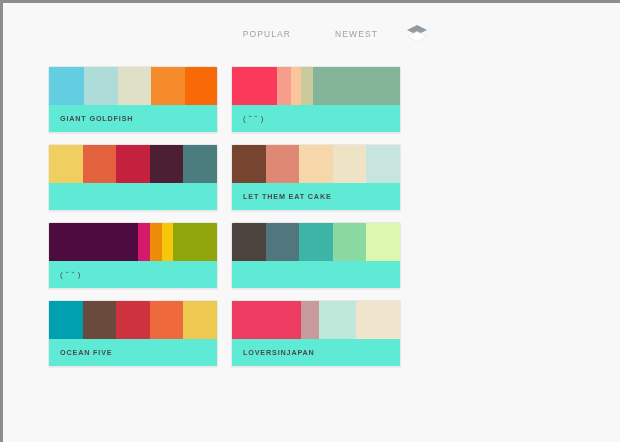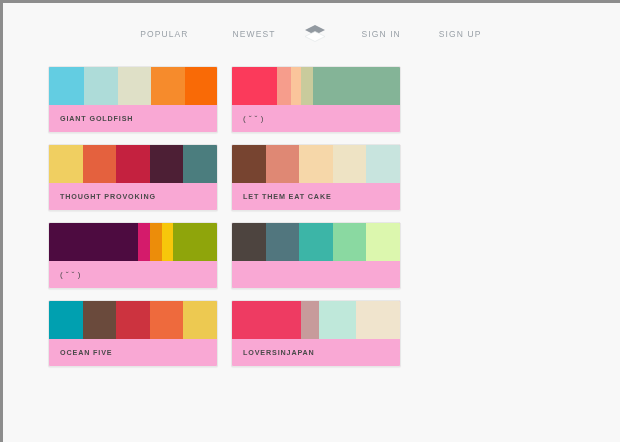--- a/index.html
+++ b/index.html
@@ -79,21 +79,21 @@
   
   .grid {
     padding: 4px 42px 0 42px;
     display: flex;
     flex-wrap: wrap;
     gap: 11px 13px;
     box-sizing: border-box;
   }
   .card {
     width: 168px;
-    background: #f9a8d4;
+    background: #5eead4;
     border: 1px solid #e7e7e7;
     border-radius: 2px;
     box-shadow: 0 1px 1px rgba(0,0,0,0.05);
     overflow: hidden;
     cursor: pointer;
   }
   .swatches {
     display: flex;
     height: 38px;
     width: 100%;
@@ -133,24 +133,20 @@
         <a class="nav-link">NEWEST</a>
       </div>
 
       <div class="logo">
         <svg width="24" height="20" viewBox="0 0 24 20" aria-hidden="true">
           <polygon points="12,1 22,6 12,11 2,6" fill="#939aa1"></polygon>
           <polygon points="12,7.5 22,12.5 12,17.5 2,12.5" fill="#ffffff" stroke="#e3e6e8" stroke-width="0.7"></polygon>
         </svg>
       </div>
 
-      <div class="nav-right">
-        <a class="nav-link">SIGN IN</a>
-        <a class="nav-link">SIGN UP</a>
-      </div>
     </div>
 
     <div class="grid" id="palette-grid">
         <div class="card">
           <div class="swatches">
             <div class="swatch" style="background: rgb(99, 205, 226); width: 21%;"></div>
             <div class="swatch" style="background: rgb(174, 220, 217); width: 20%;"></div>
             <div class="swatch" style="background: rgb(223, 224, 199); width: 20%;"></div>
             <div class="swatch" style="background: rgb(246, 139, 44); width: 20%;"></div>
             <div class="swatch" style="background: rgb(249, 106, 6); width: 19%;"></div>
@@ -168,21 +164,20 @@
           <div class="card-label emoticon">(  ˘ ˘  )</div>
         </div>
         <div class="card">
           <div class="swatches">
             <div class="swatch" style="background: rgb(240, 207, 97); width: 20%;"></div>
             <div class="swatch" style="background: rgb(228, 97, 62); width: 20%;"></div>
             <div class="swatch" style="background: rgb(196, 33, 63); width: 20%;"></div>
             <div class="swatch" style="background: rgb(77, 31, 53); width: 20%;"></div>
             <div class="swatch" style="background: rgb(75, 125, 126); width: 20%;"></div>
           </div>
-          <div class="card-label">THOUGHT PROVOKING</div>
         </div>
         <div class="card">
           <div class="swatches">
             <div class="swatch" style="background: rgb(119, 68, 48); width: 20%;"></div>
             <div class="swatch" style="background: rgb(223, 136, 116); width: 20%;"></div>
             <div class="swatch" style="background: rgb(246, 215, 169); width: 20%;"></div>
             <div class="swatch" style="background: rgb(238, 227, 196); width: 20%;"></div>
             <div class="swatch" style="background: rgb(200, 228, 222); width: 20%;"></div>
           </div>
           <div class="card-label">LET THEM EAT CAKE</div>

